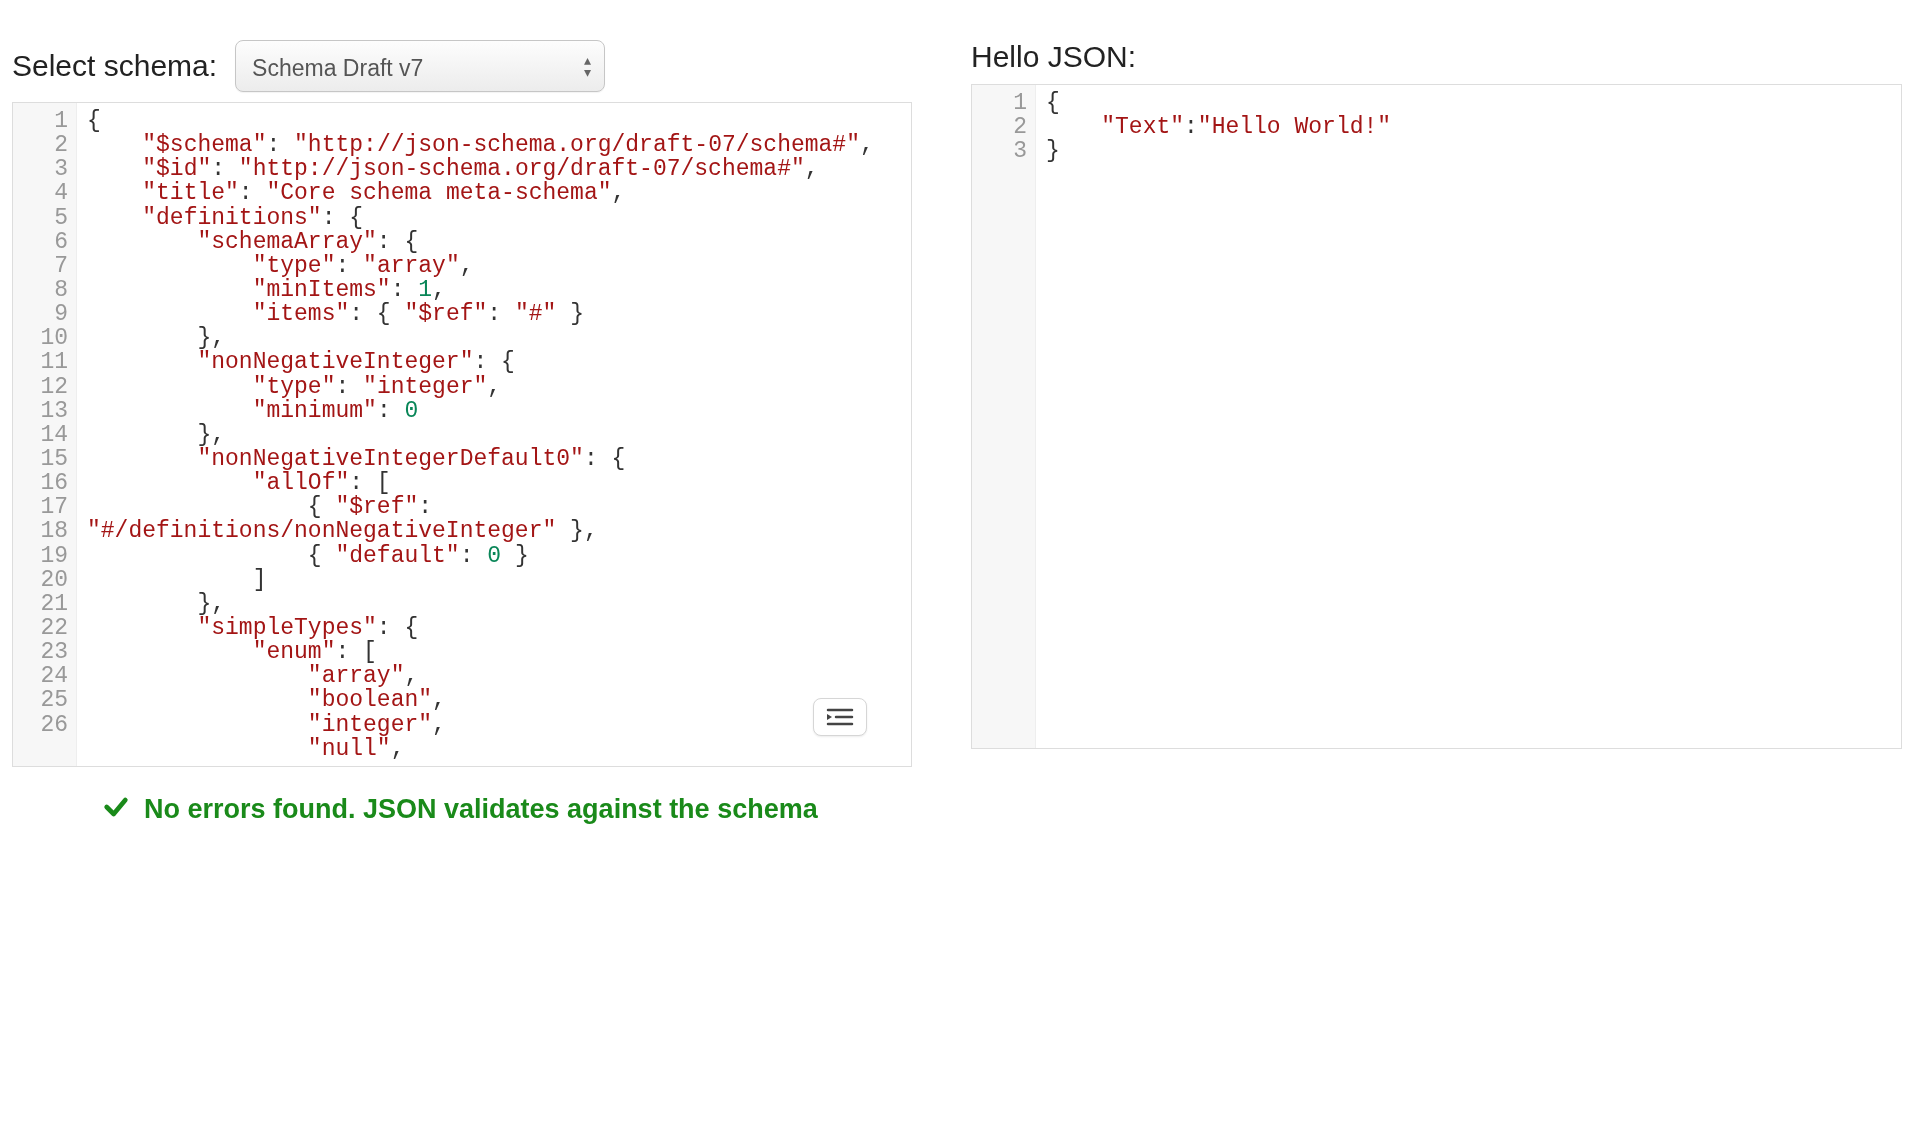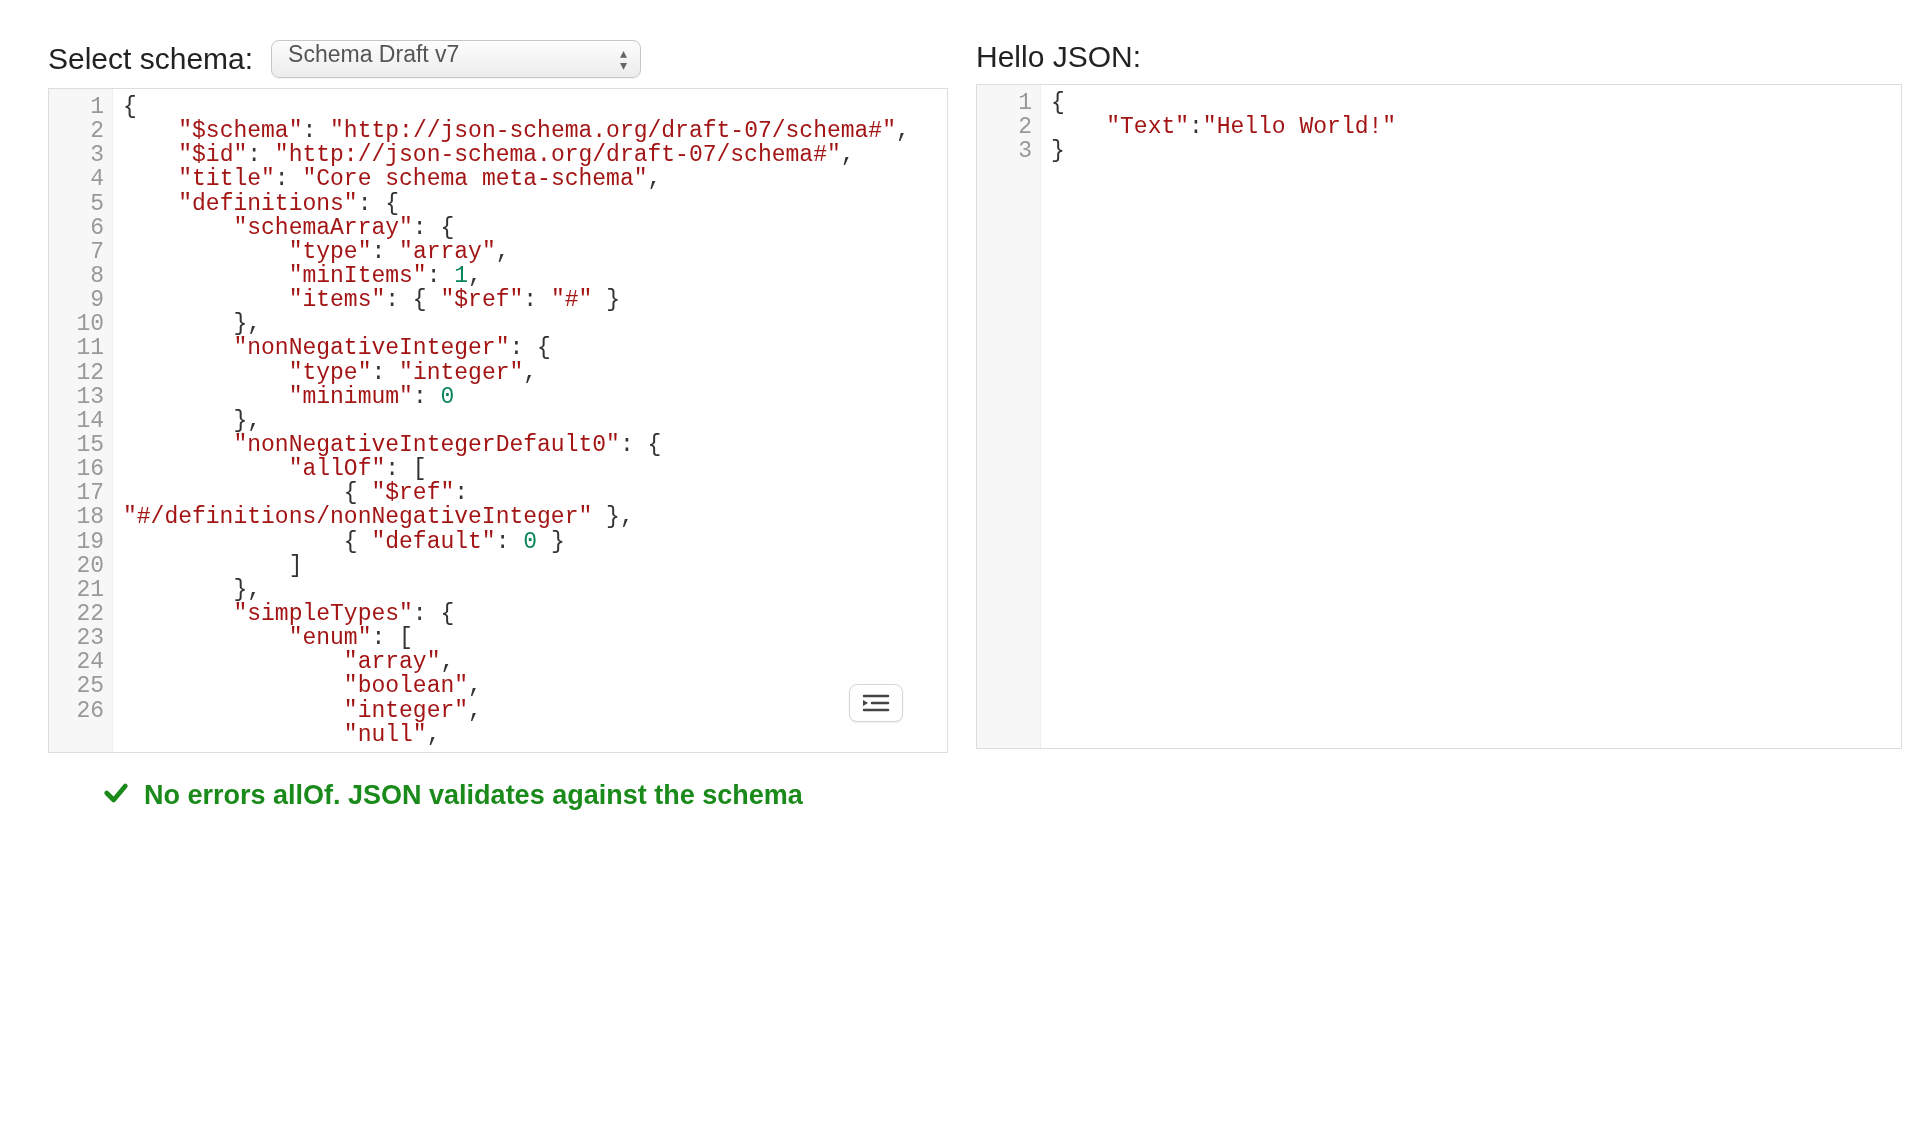--- a/index.html
+++ b/index.html
@@ -8,42 +8,41 @@
     padding: 0;
     font-family: -apple-system, BlinkMacSystemFont, "Segoe UI", Helvetica, Arial, sans-serif;
     background: #fff;
     color: #333;
   }
   .page {
     padding: 40px 12px 20px 12px;
   }
   .columns {
     display: flex;
-    gap: 28px;
+    gap: 59px;
     align-items: flex-start;
-    margin-left: 36px;
   }
   .left-col { flex: 0 0 900px; }
   .right-col { flex: 1; min-width: 520px; }
   .header-row {
     display: flex;
     align-items: center;
     gap: 18px;
     margin-bottom: 10px;
   }
   .label {
     font-size: 30px;
     font-weight: 400;
     color: #222;
   }
   .schema-select {
     appearance: none;
     -webkit-appearance: none;
     font-size: 23px;
-    padding: 0 44px 10px 16px;
+    padding: 14px 44px 10px 16px;
     border: 1px solid #c6c6c6;
     border-radius: 8px;
     background: linear-gradient(#fdfdfd, #ececec);
     color: #555;
     min-width: 370px;
     box-shadow: 0 1px 1px rgba(0,0,0,0.05);
     position: relative;
   }
   .select-wrap { position: relative; display: inline-block; }
   .select-caret {
@@ -186,15 +185,15 @@
     </div>
 
   </div>
 
   <div class="status-row">
     <span class="check-icon">
       <svg width="28" height="28" viewBox="0 0 24 24">
           <path fill="none" stroke="#1a8a1a" stroke-width="4" stroke-linecap="round" stroke-linejoin="round" d="M4 12 L10 18 L20 6"></path>
         </svg>
     </span>
-    <span class="status-text">No errors allOf. JSON validates against the schema</span>
+    <span class="status-text">No errors found. JSON validates against the schema</span>
   </div>
 </div>
 
 </body></html>

